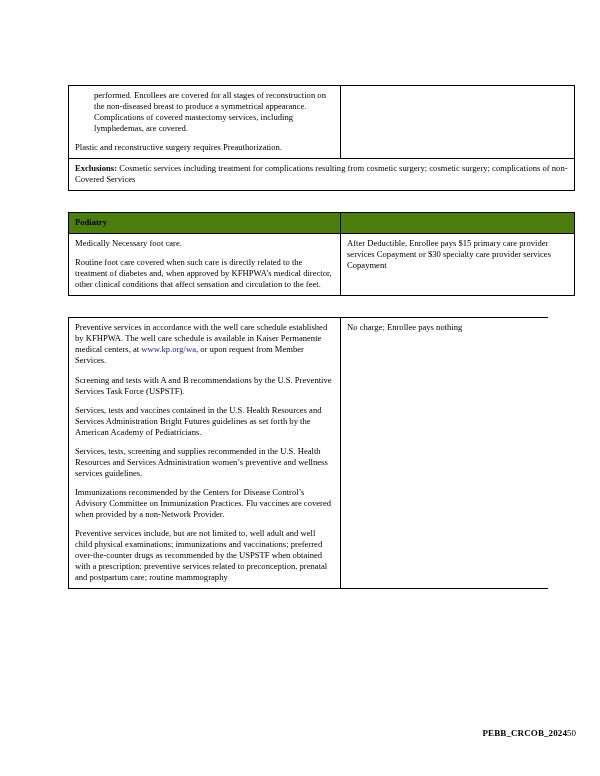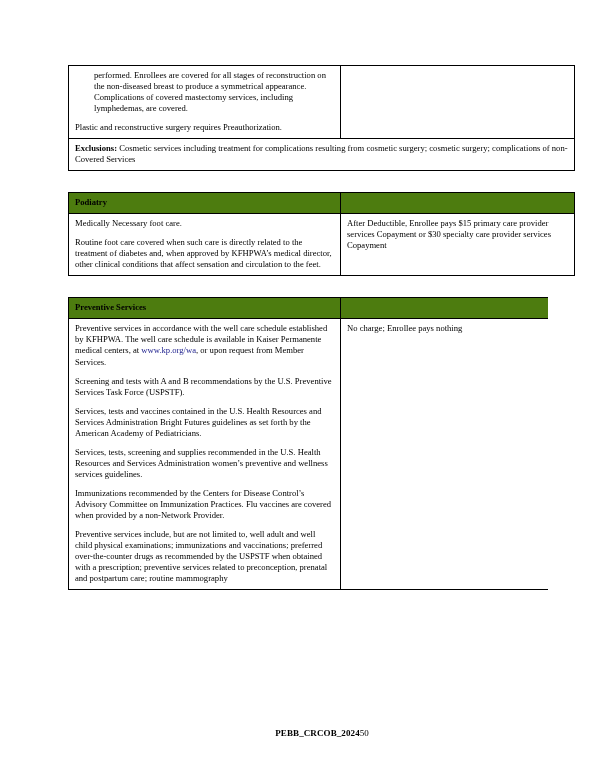--- a/index.html
+++ b/index.html
@@ -21,21 +21,21 @@
     position: absolute;
     left: 0; top: 0;
     width: 600px;
     height: 776px;
     background: #ffffff;
   }
 
   .content {
     position: absolute;
     left: 68px;
-    top: 65px;
+    top: 85px;
     width: 480px;
   }
 
   
   table.benefit-table {
     width: 480px;
     border-collapse: collapse;
     table-layout: fixed;
     border: 1.6px solid #000;
     background: #ffffff;
@@ -85,21 +85,21 @@
     overflow: hidden;
   }
 
   
   .footer {
     position: absolute;
     left: 68px;
     top: 728px;
     width: 508px;
     display: flex;
-    justify-content: center;
+    justify-content: flex-end;
     align-items: baseline;
     font-size: 9px;
   }
   .footer .doc-id { font-weight: bold; letter-spacing: 0.1px; }
   .footer .page-no { font-weight: normal; }
 </style>
 </head>
 <body>
 
 <div class="page">
@@ -141,24 +141,20 @@
           </td>
         </tr>
       </tbody>
     </table>
 
     <div class="table-gap"></div>
 
     <div class="clipped-wrap">
       <table class="benefit-table">
         <tbody>
-          <tr class="header-row">
-            <td class="col-left">Preventive Services</td>
-            <td class="col-right"></td>
-          </tr>
           <tr>
             <td class="col-left">
               <p><span>Preventive services in accordance with the well care schedule established by KFHPWA. The well care schedule is available in Kaiser Permanente medical centers, at </span><span class="inline-link">www.kp.org/wa</span><span>, or upon request from Member Services.</span></p>
               <p>Screening and tests with A and B recommendations by the U.S. Preventive Services Task Force (USPSTF).</p>
               <p>Services, tests and vaccines contained in the U.S. Health Resources and Services Administration Bright Futures guidelines as set forth by the American Academy of Pediatricians.</p>
               <p>Services, tests, screening and supplies recommended in the U.S. Health Resources and Services Administration women’s preventive and wellness services guidelines.</p>
               <p>Immunizations recommended by the Centers for Disease Control’s Advisory Committee on Immunization Practices. Flu vaccines are covered when provided by a non-Network Provider.</p>
               <p>Preventive services include, but are not limited to, well adult and well child physical examinations; immunizations and vaccinations; preferred over-the-counter drugs as recommended by the USPSTF when obtained with a prescription; preventive services related to preconception, prenatal and postpartum care; routine mammography</p>
             </td>
             <td class="col-right">

